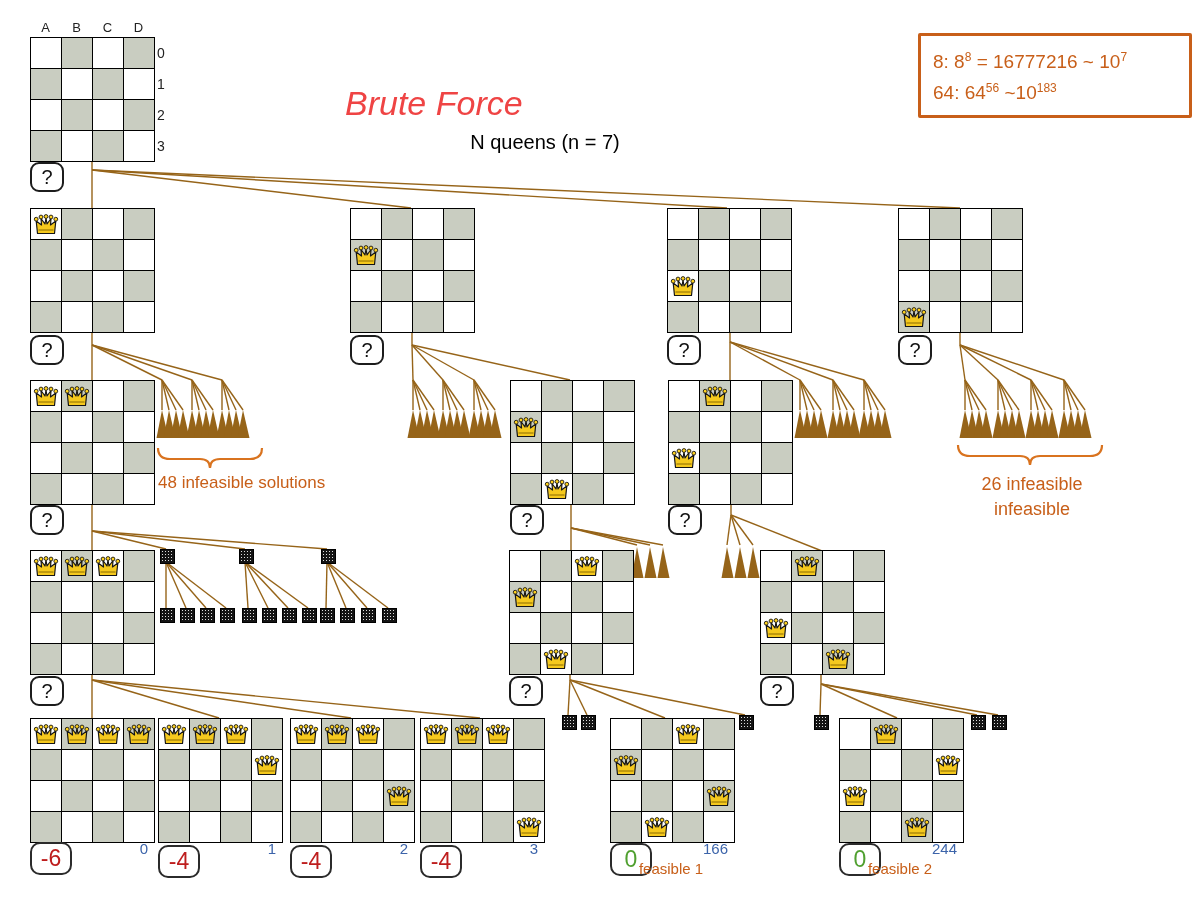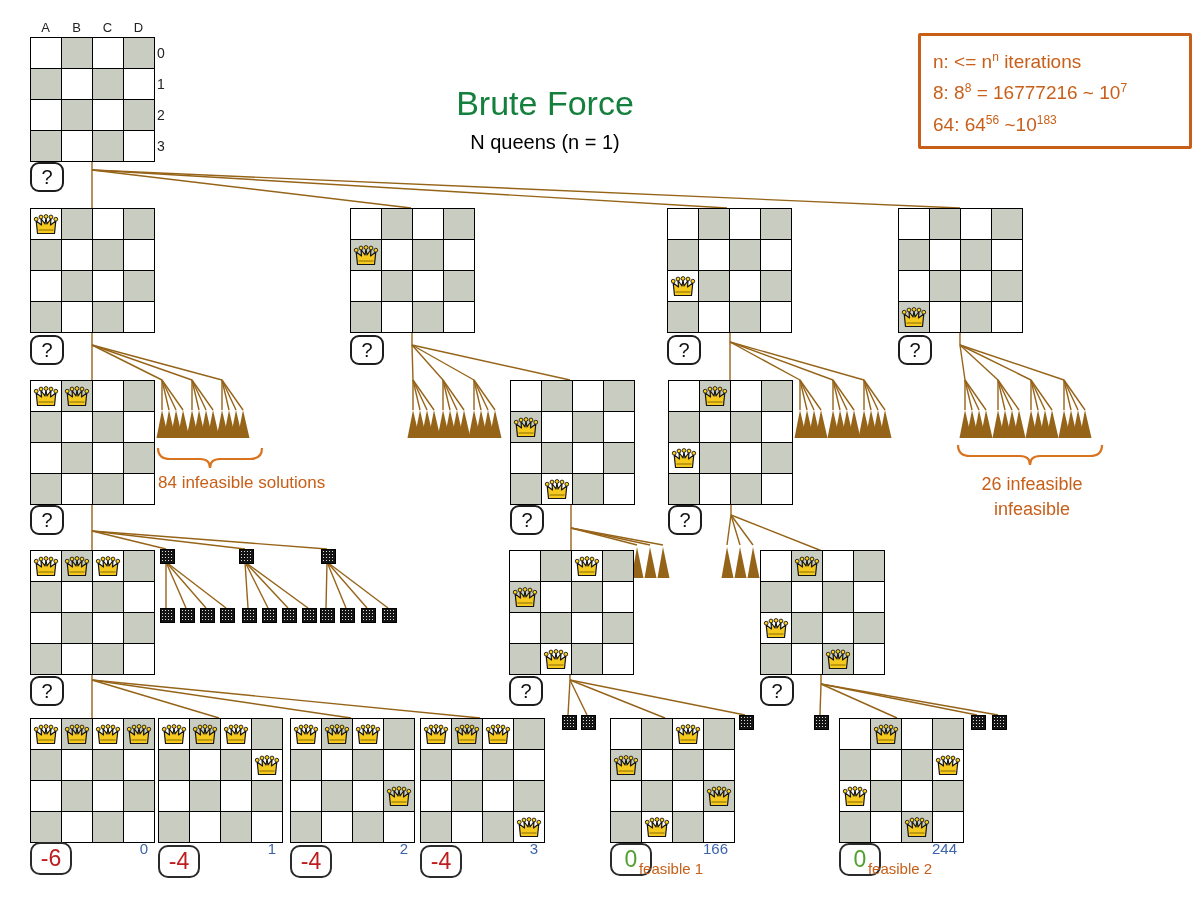--- a/index.html
+++ b/index.html
@@ -15,22 +15,22 @@
       background:#fff;display:flex;align-items:center;justify-content:center;
       font-size:20px;color:#111;z-index:2;}
   .score{position:absolute;width:38px;height:29px;border:2px solid #2b2b2b;border-radius:10px;
       background:#fff;display:flex;align-items:center;justify-content:center;font-size:23px;z-index:2;}
   .score.red{color:#be1e1e;}
   .score.green{color:#50a030;}
   .idx{position:absolute;width:118px;text-align:right;font-size:15px;color:#3c64aa;z-index:2;}
   .feas{position:absolute;width:122px;text-align:center;font-size:15px;color:#c85f19;z-index:2;}
   .ann{position:absolute;font-size:17px;color:#c85f19;z-index:2;}
   .ann.center{text-align:center;line-height:25px;font-size:18px;}
-  .title{position:absolute;left:345px;top:84px;width:400px;text-align:center;
-         font-size:34px;color:#15803d;z-index:2;}
+  .title{position:absolute;left:345px;top:84px;width:400px;text-align:left;
+         font-size:34px;color:#ef4444;z-index:2;font-style:italic;}
   .subtitle{position:absolute;left:345px;top:131px;width:400px;text-align:center;
          font-size:20px;color:#000;z-index:2;}
   .infobox{position:absolute;left:918px;top:33px;width:244px;border:3px solid #c85f19;
          border-radius:2px;padding:8px 12px;color:#c85f19;font-size:19px;line-height:27px;z-index:2;}
   .infobox sup{font-size:12px;}
   .collabels{position:absolute;left:30px;top:20px;width:125px;display:flex;z-index:2;}
   .collabels span{width:31px;text-align:center;font-size:13px;color:#222;}
   .rowlabels{position:absolute;left:157px;top:37px;height:125px;display:flex;flex-direction:column;z-index:2;}
   .rowlabels span{height:31px;display:flex;align-items:center;font-size:14px;color:#222;}
   .mini{position:absolute;width:13px;height:13px;background:#141414;border:1px solid #000;z-index:2;
@@ -989,31 +989,30 @@
   <div class="idx" style="left:30px;top:840px">0</div>
   <div class="idx" style="left:158px;top:840px">1</div>
   <div class="idx" style="left:290px;top:840px">2</div>
   <div class="idx" style="left:420px;top:840px">3</div>
   <div class="idx" style="left:610px;top:840px">166</div>
   <div class="idx" style="left:839px;top:840px">244</div>
 
   <div class="feas" style="left:610px;top:860px">feasible 1</div>
   <div class="feas" style="left:839px;top:860px">feasible 2</div>
 
-  <div class="ann" style="left:158px;top:473px">84 infeasible solutions</div>
+  <div class="ann" style="left:158px;top:473px">48 infeasible solutions</div>
   <div class="ann center" style="left:952px;top:472px;width:160px">
     <div>26 infeasible</div>
     <div>infeasible</div>
   </div>
 
   <div class="title">Brute Force</div>
-  <div class="subtitle">N queens (n = 1)</div>
+  <div class="subtitle">N queens (n = 7)</div>
 
   <div class="infobox">
-    <div>n: &lt;= n<sup>n</sup> iterations</div>
     <div>8: 8<sup>8</sup> = 16777216 ~ 10<sup>7</sup></div>
     <div>64: 64<sup>56</sup> ~10<sup>183</sup></div>
   </div>
 
 <div class="mini" style="left: 160px; top: 549px;"></div>
     <div class="mini" style="left: 239px; top: 549px;"></div>
     <div class="mini" style="left: 321px; top: 549px;"></div>
     <div class="mini" style="left: 160px; top: 608px;"></div>
     <div class="mini" style="left: 180px; top: 608px;"></div>
     <div class="mini" style="left: 200px; top: 608px;"></div>

